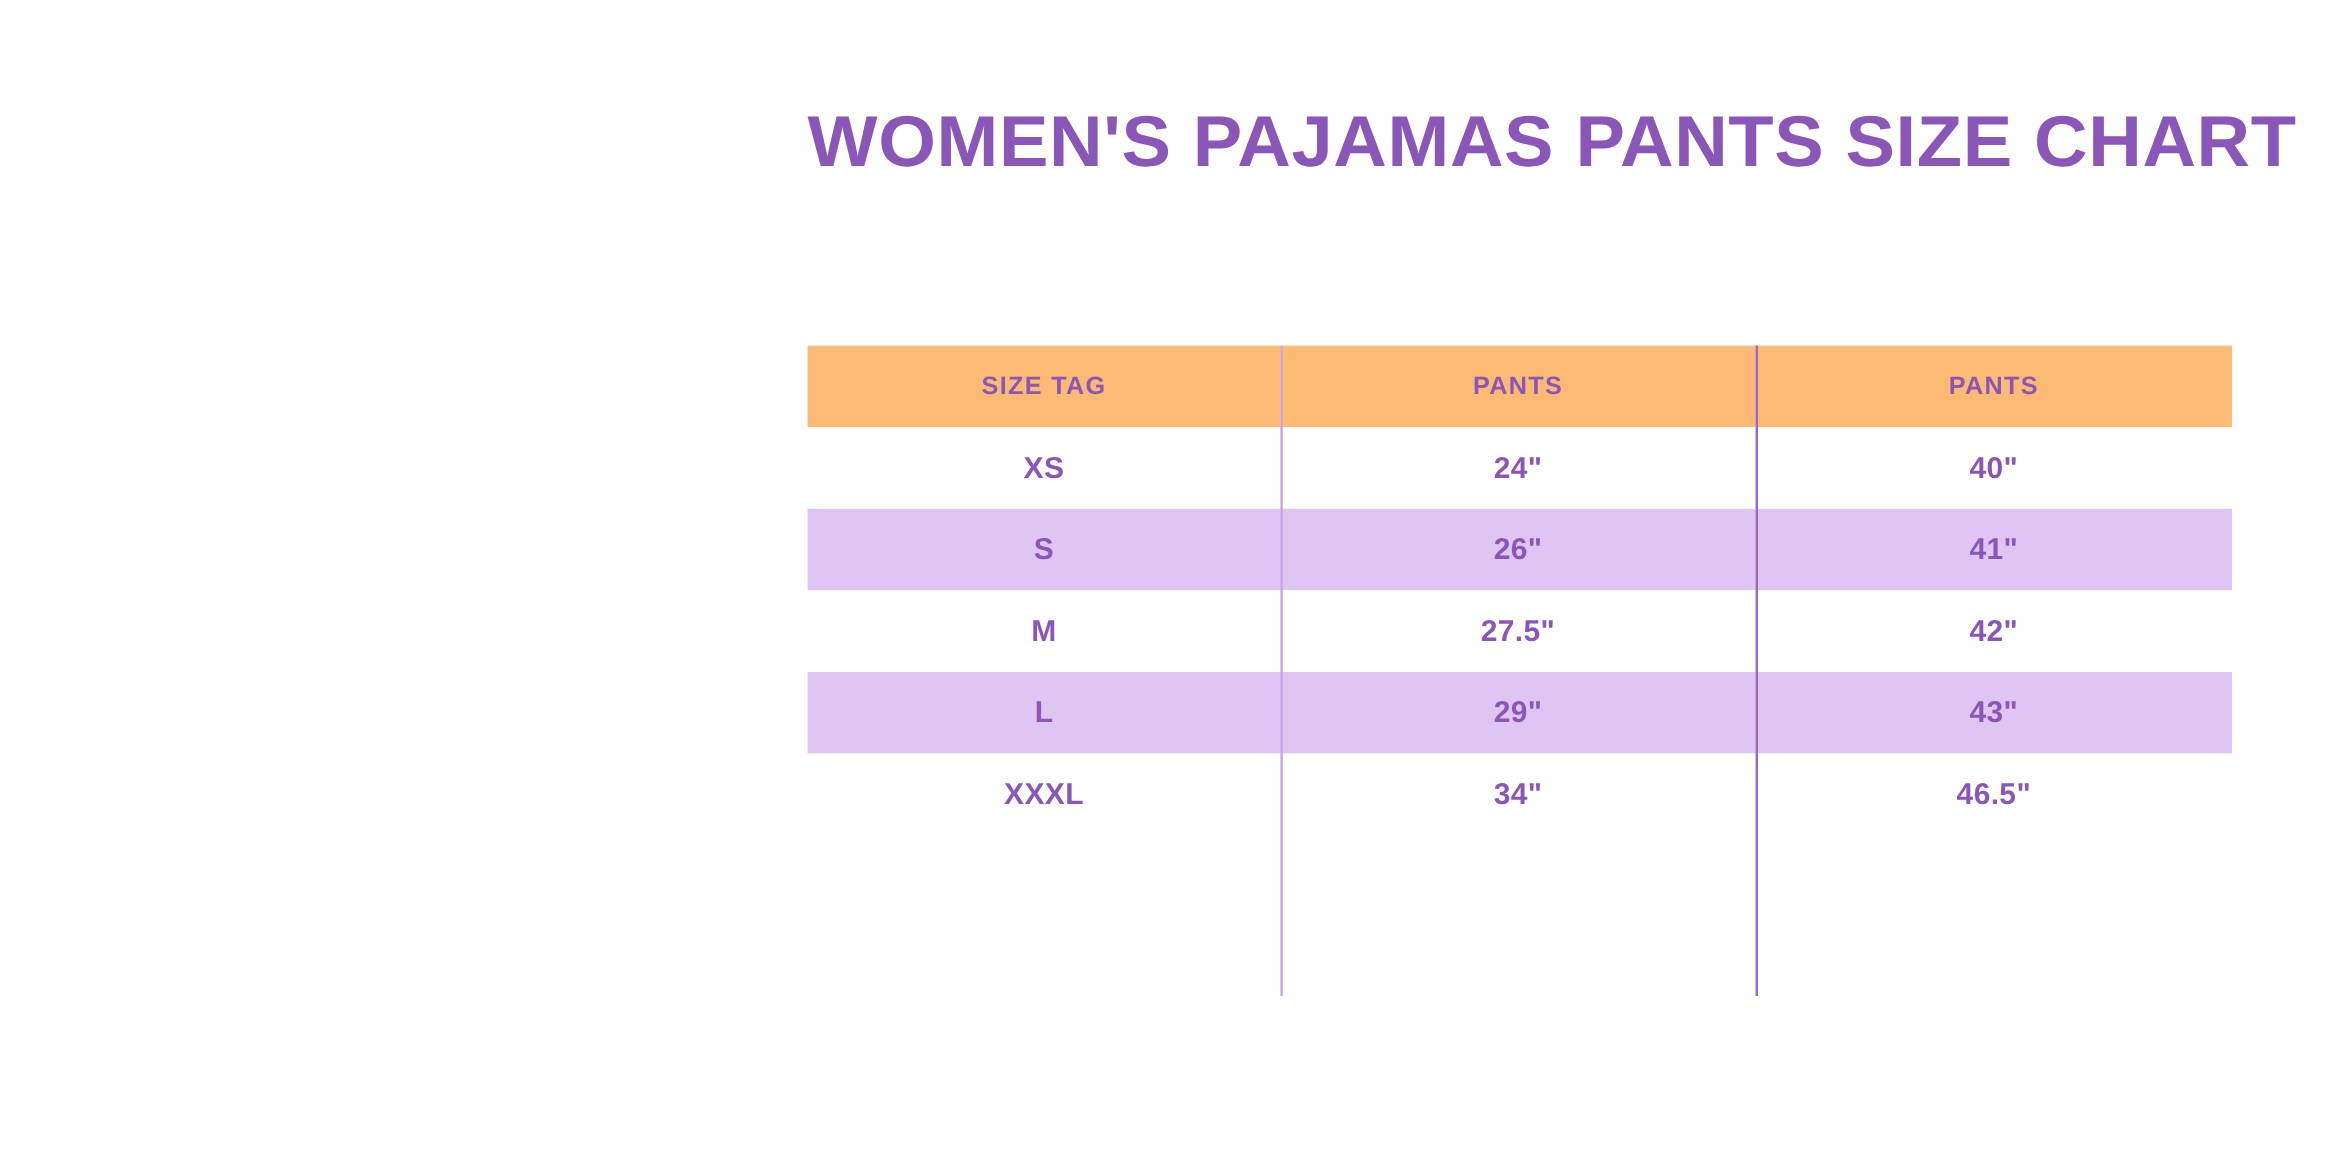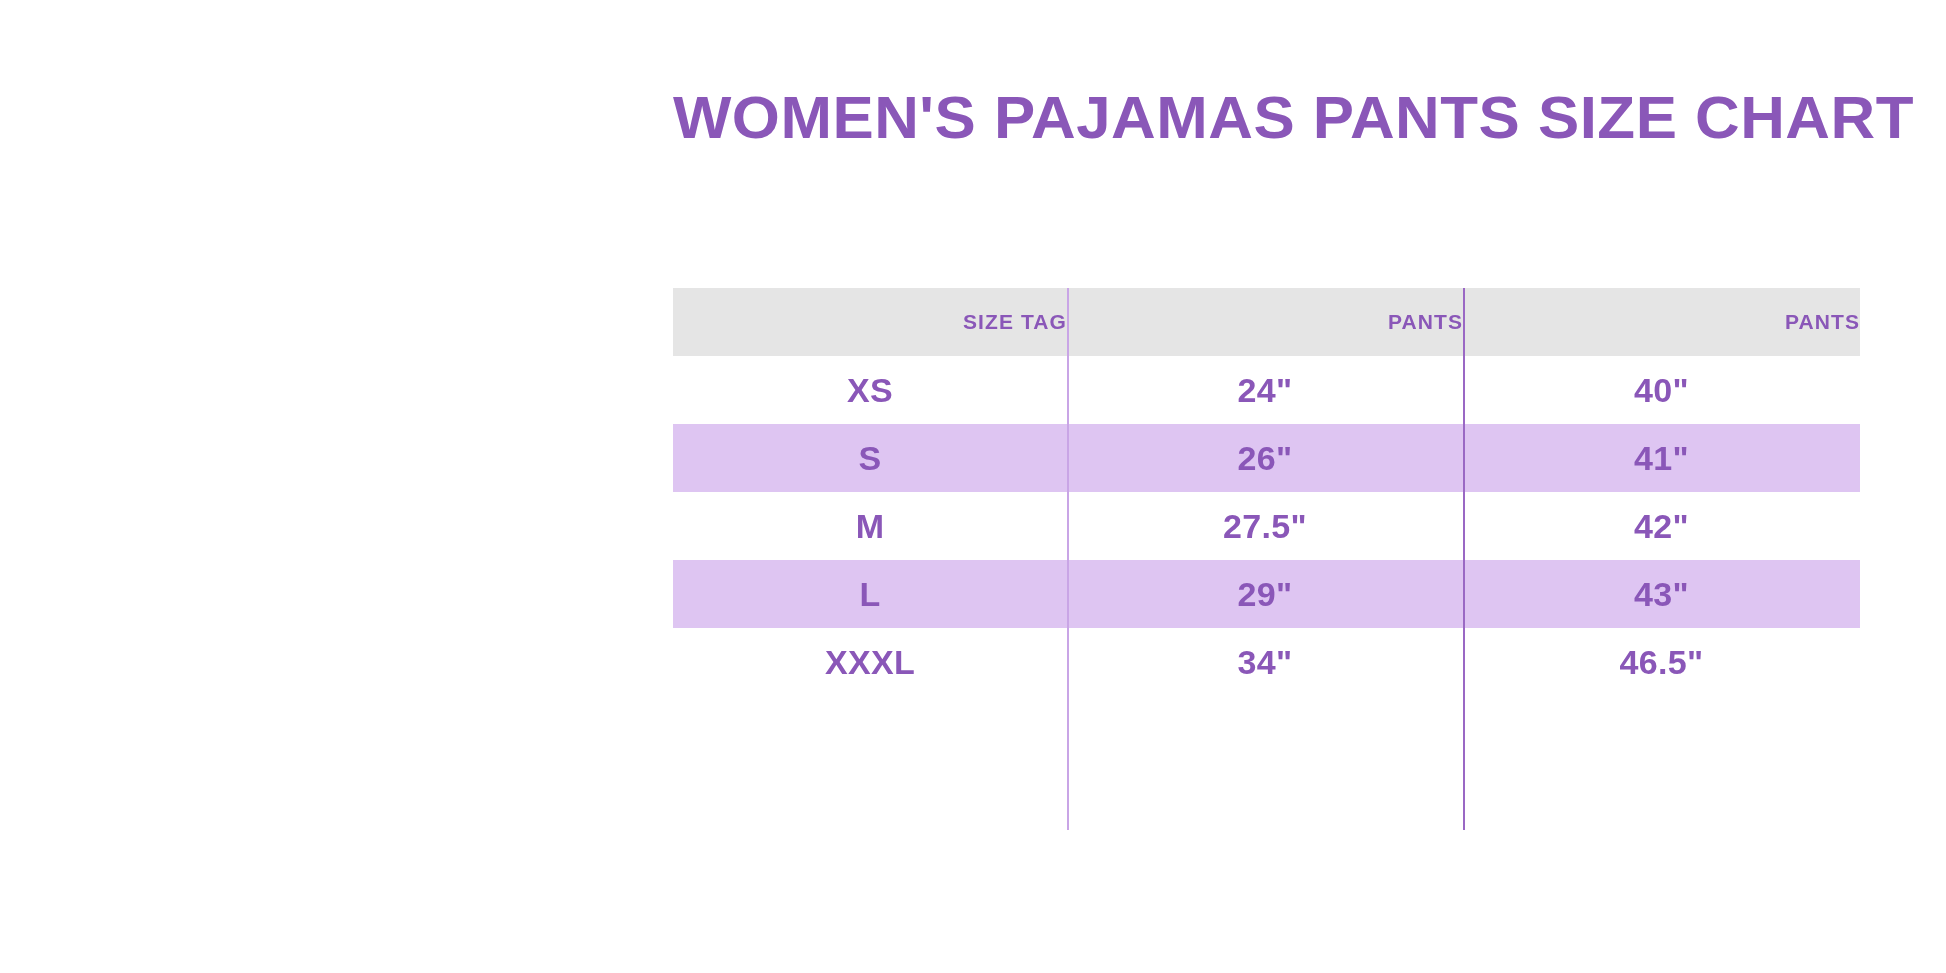--- a/index.html
+++ b/index.html
@@ -63,26 +63,25 @@
     vertical-align: middle;
     color: #8a57b8;
     font-family: "Liberation Sans", sans-serif;
     font-weight: bold;
     border: none;
   }
 
   #size-table th {
     font-size: 21px;
     letter-spacing: 1.1px;
-    background: #e5e5e5;
-    text-align: right;
+    background: #fdba74;
   }
 
   #size-table td {
-    font-size: 34px;
+    font-size: 25px;
     letter-spacing: 0.3px;
   }
 
   #size-table tr.shaded td { background: #dec5f2; }
   #size-table tr.plain  td { background: #ffffff; }
 
   
   .divider {
     position: absolute;
     width: 2px;

